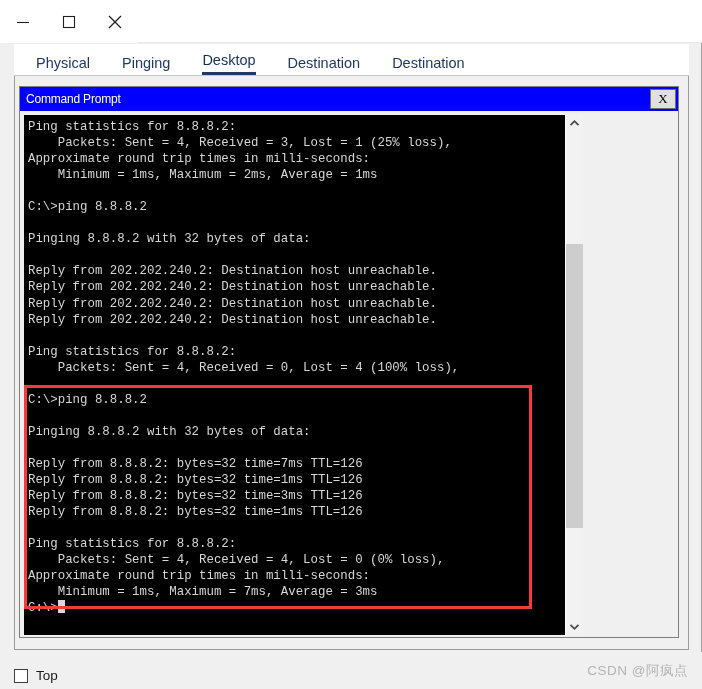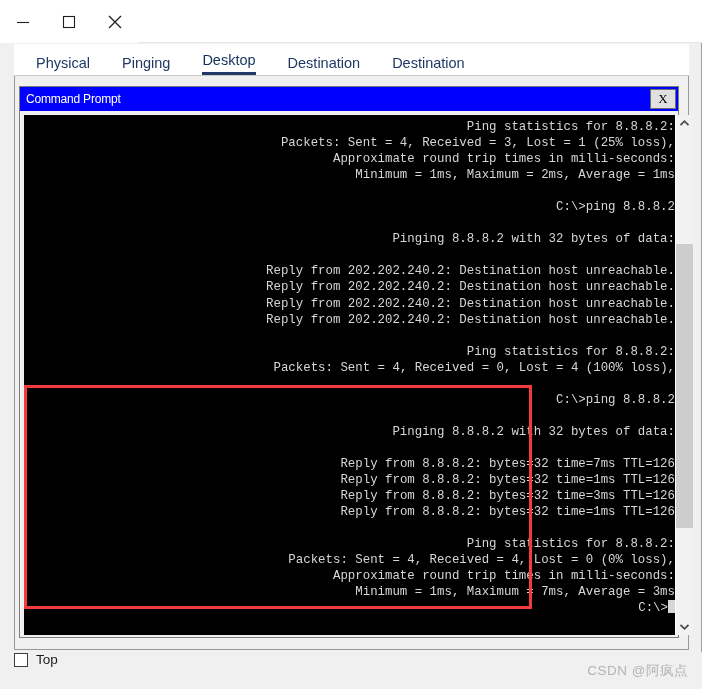--- a/index.html
+++ b/index.html
@@ -132,24 +132,23 @@
     font-size: 13px;
     display: flex;
     align-items: center;
     justify-content: center;
     font-family: "Liberation Serif", serif;
   }
 
   .term-wrap {
     position: absolute;
     left: 4px; top: 28px;
-    width: 668px; height: 520px;
+    width: 558px; height: 520px;
     background: #000000;
     display: flex;
-    text-align: right;
   }
   .term {
     flex: 1;
     position: relative;
     background: #000000;
     overflow: hidden;
     padding: 4px 0 0 4px;
   }
   .term pre {
     margin: 0;
@@ -214,21 +213,21 @@
 
   
   .bottombar {
     position: absolute;
     left: 0; top: 652px;
     width: 702px; height: 37px;
     background: #f0f0f0;
   }
   .topcheck {
     position: absolute;
-    left: 14px; top: 0;
+    left: 14px; top: 16px;
     display: flex;
     align-items: center;
     gap: 8px;
   }
   .cbox {
     width: 14px; height: 14px;
     background: #ffffff;
     border: 1px solid #3c3c3c;
   }
   .topcheck span {

